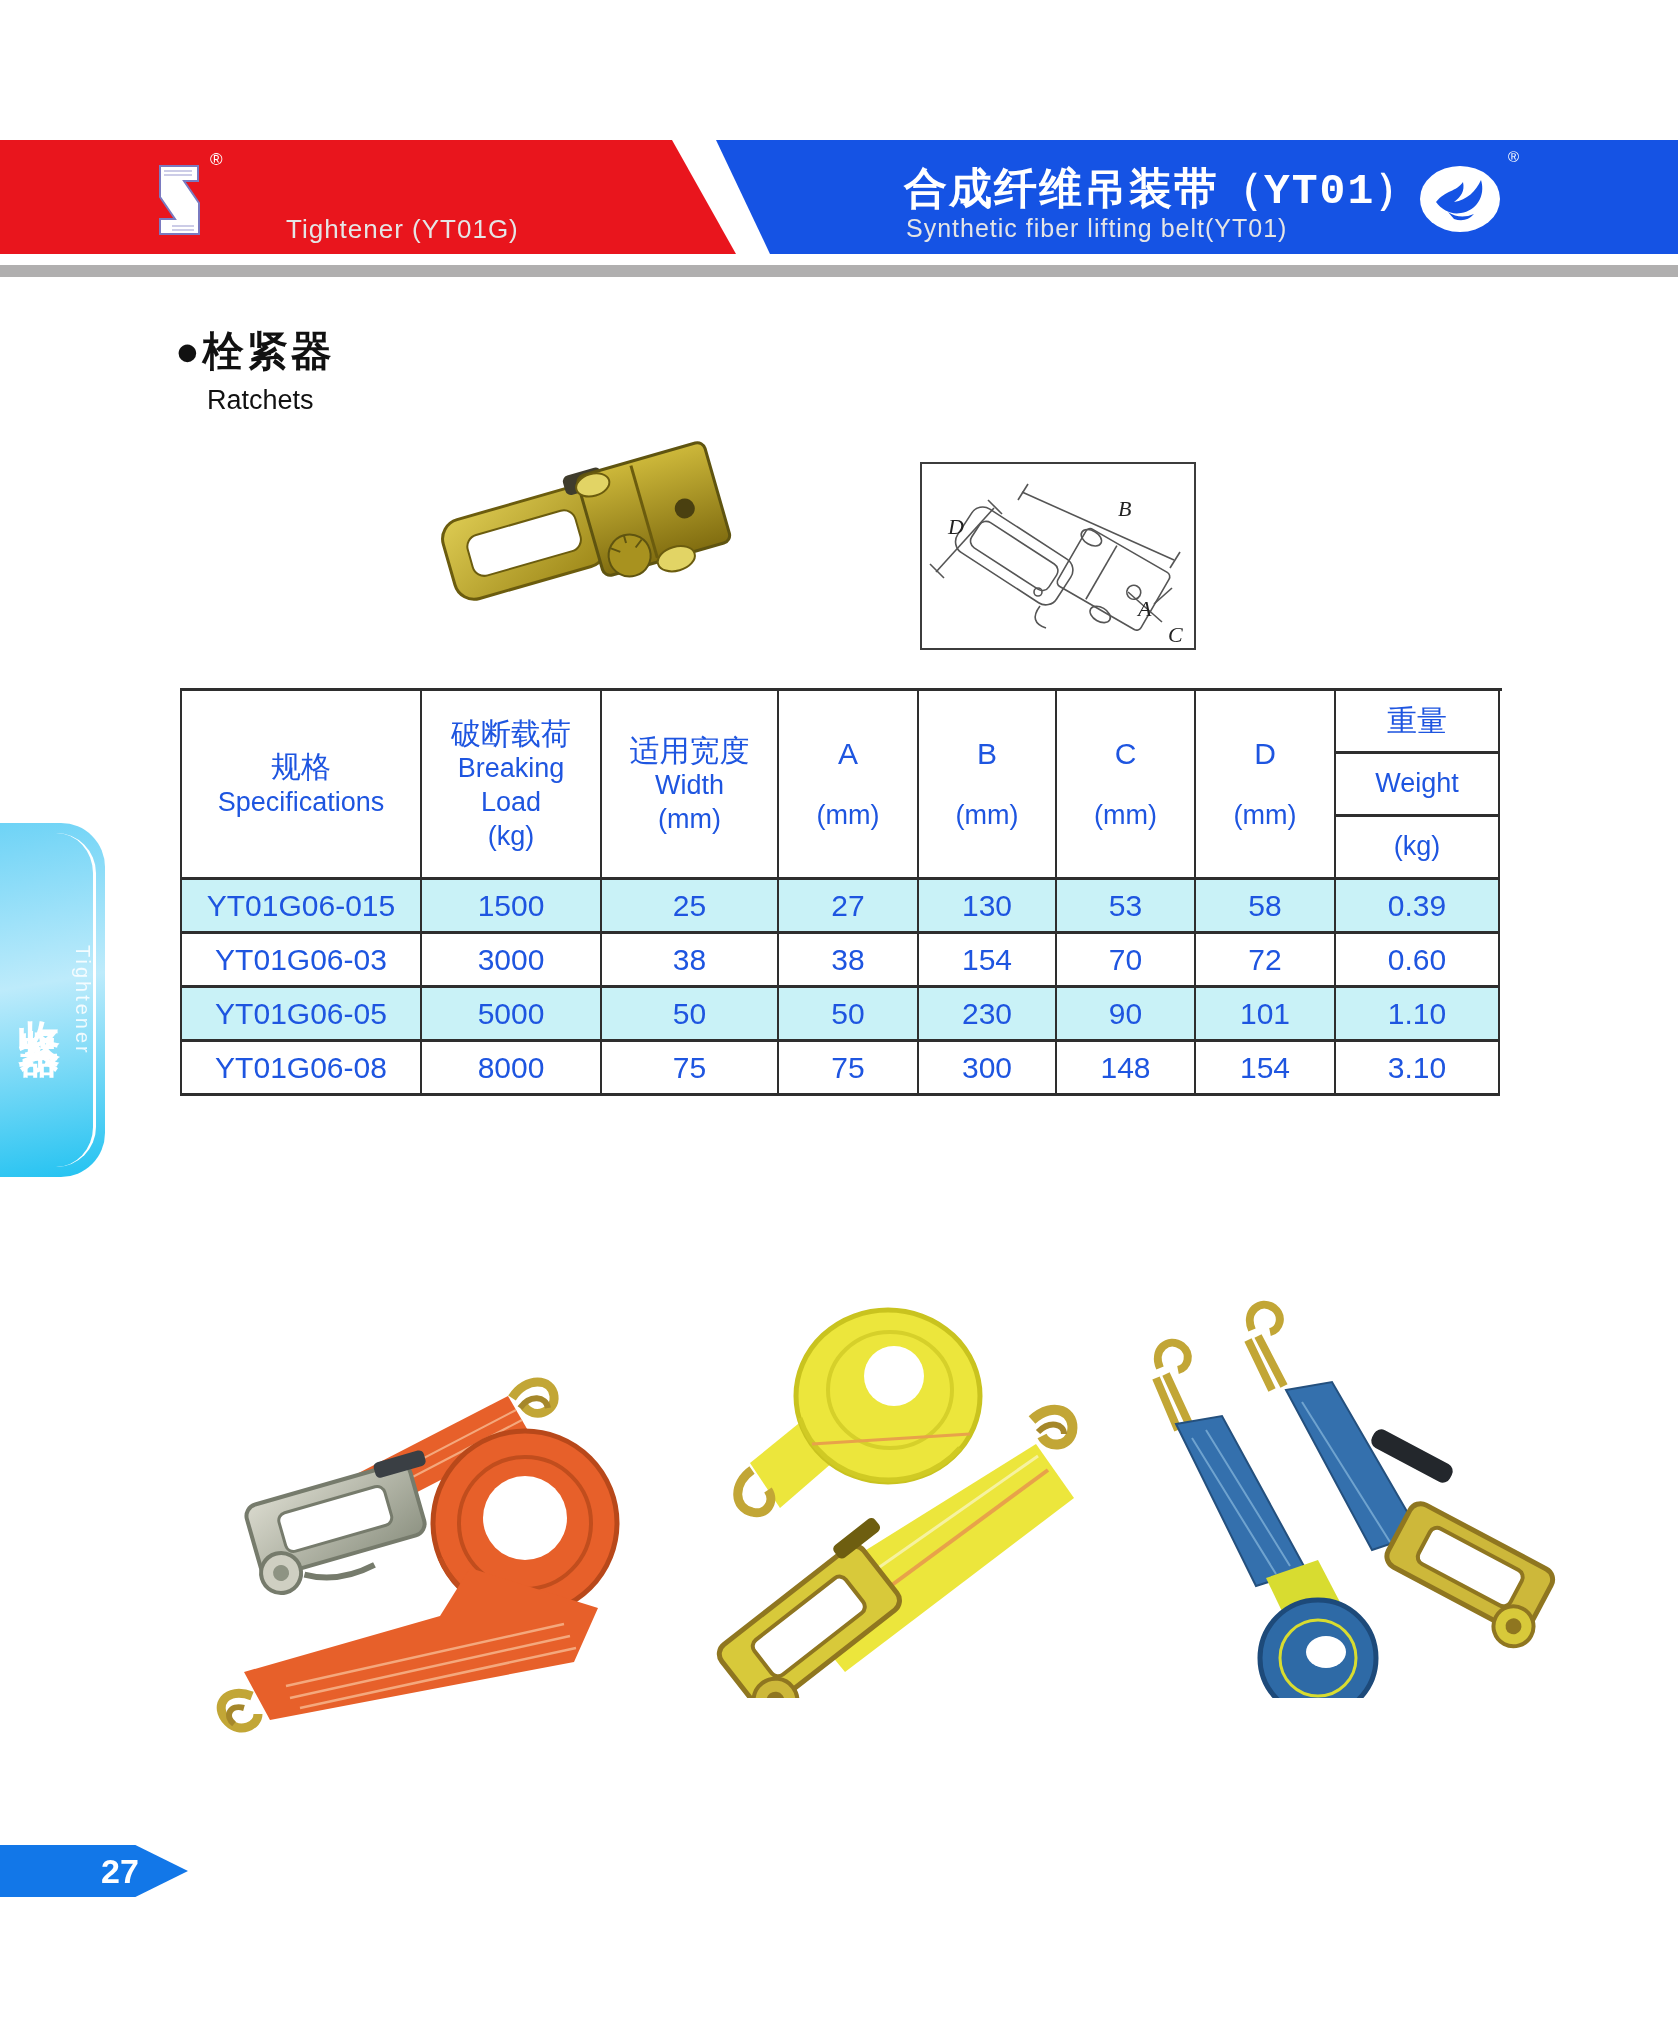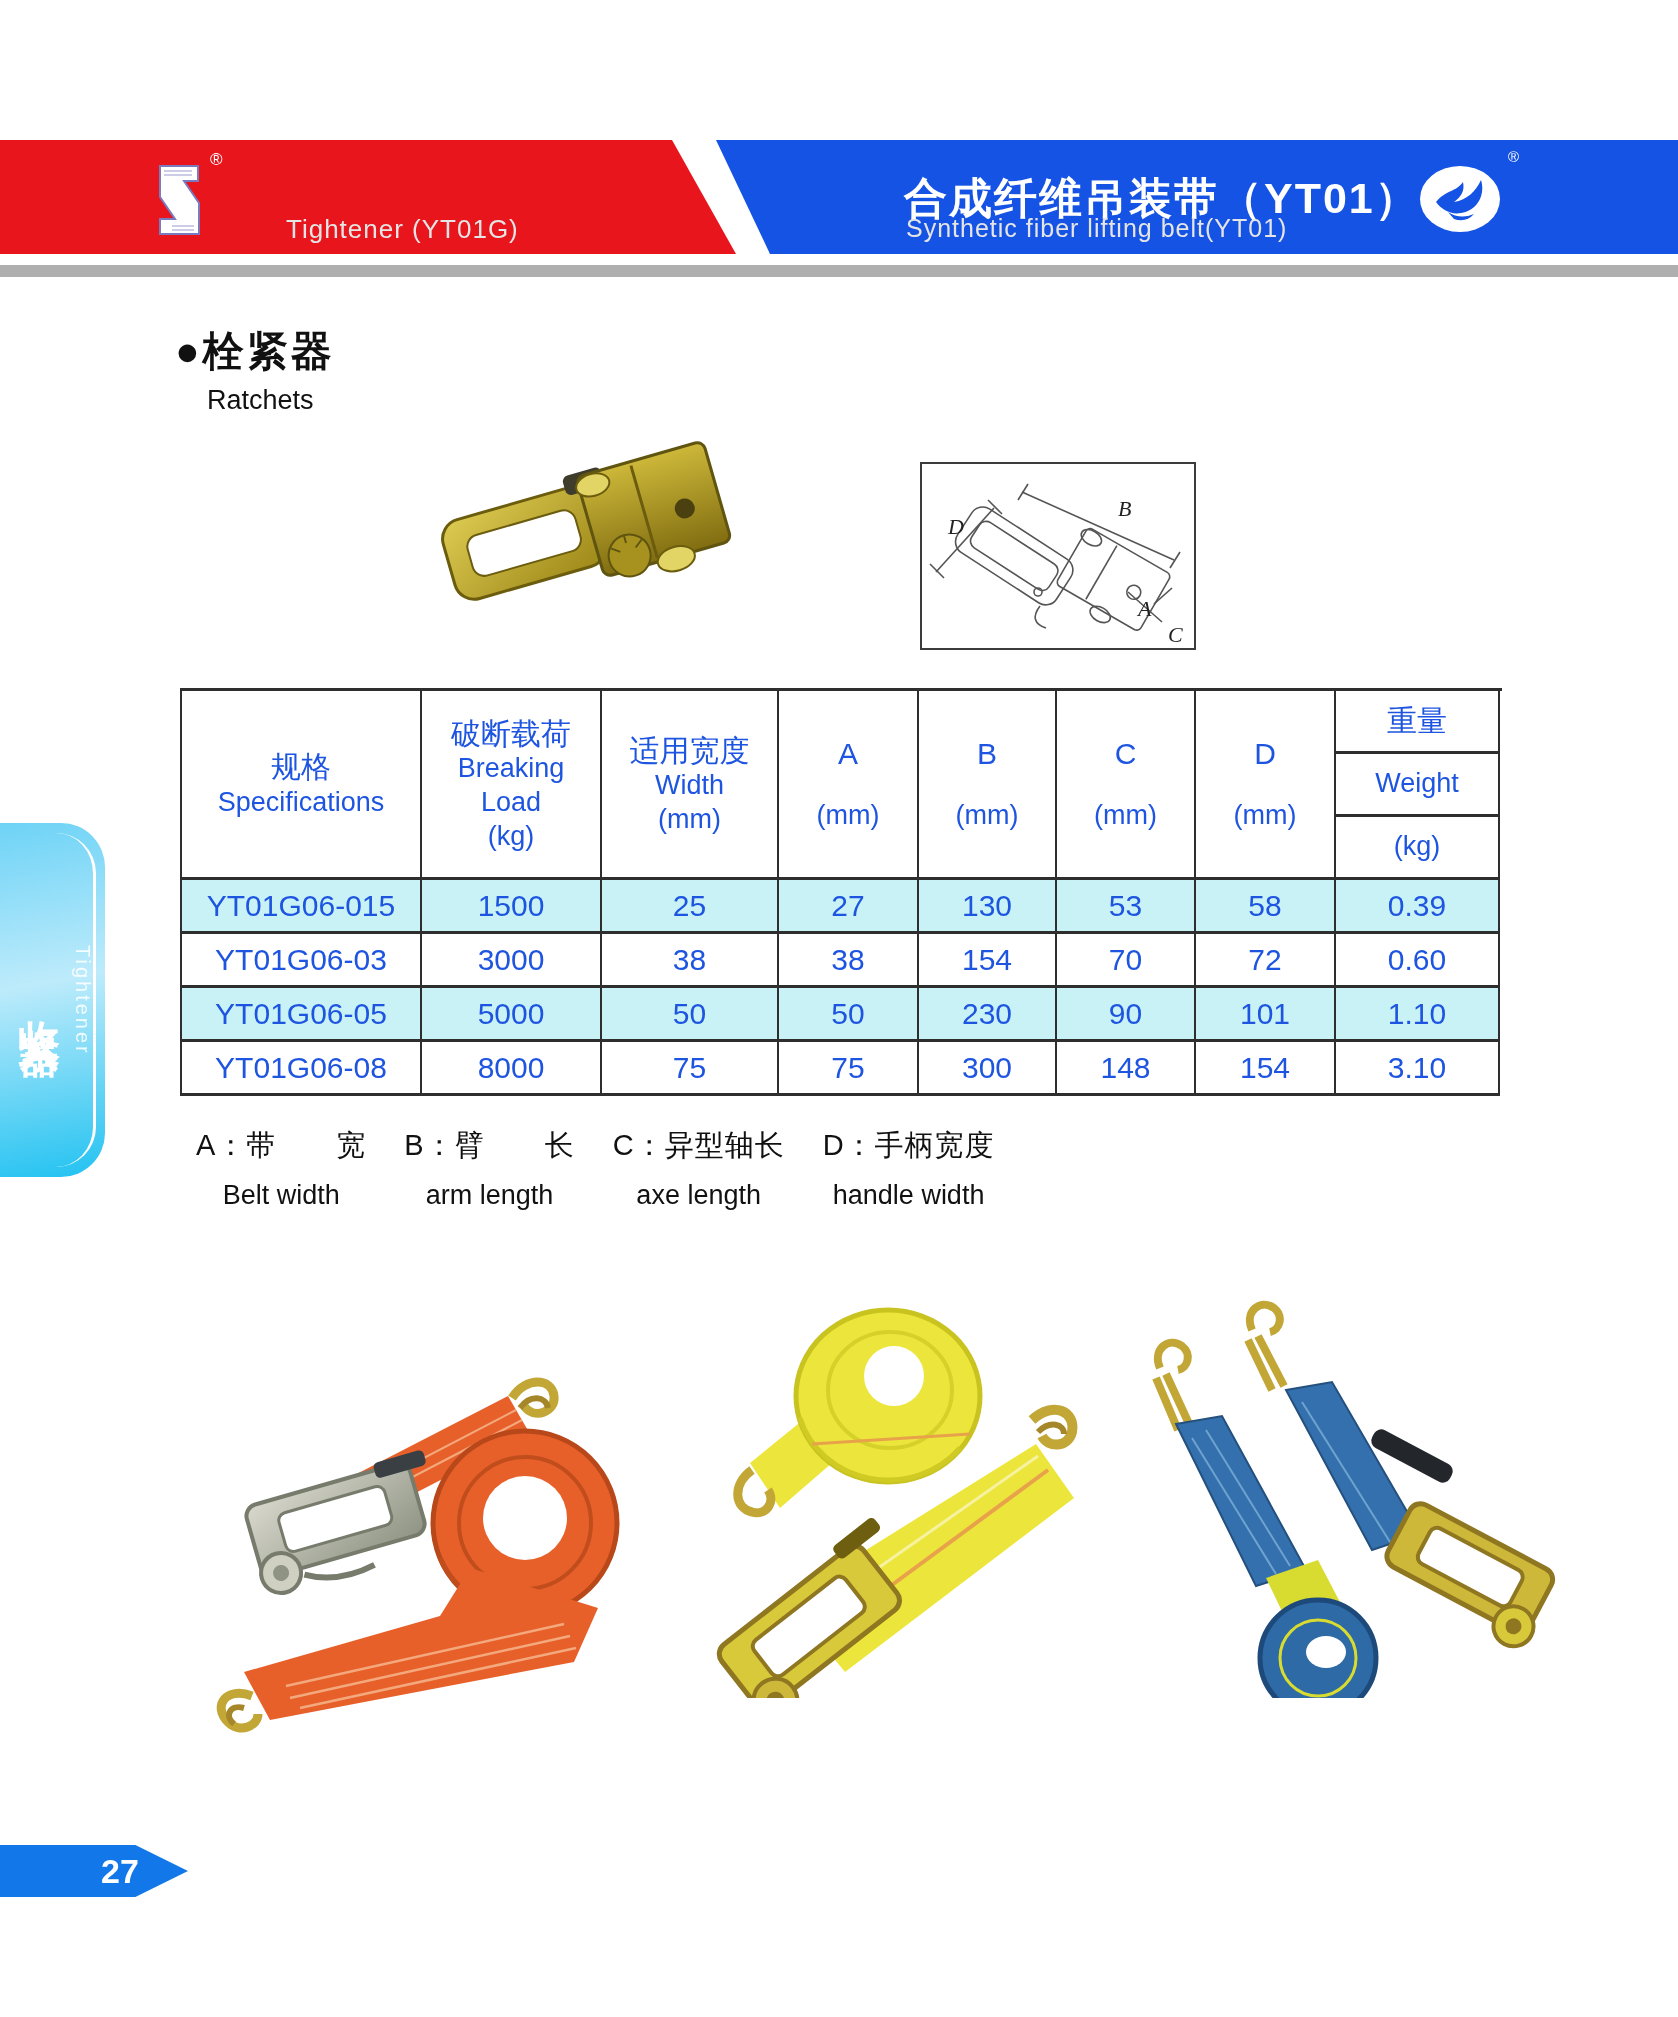--- a/index.html
+++ b/index.html
@@ -79,21 +79,21 @@
   <div class="banner banner-red">
     <svg style="position:absolute;left:152px;top:24px;" width="54" height="72" viewBox="0 0 54 72">
       <path d="M8,2 h38 v15 h-14 l15,22 v31 h-39 v-15 h15 l-15,-22 z" fill="#ffffff" stroke="#7a7ac0" stroke-width="2"></path>
       <path d="M12,7 h28 M12,11 h28 M20,62 h22 M20,66 h22" stroke="#9a9ad0" stroke-width="1.2" fill="none"></path>
     </svg>
     <span class="reg-mark" style="left:210px;top:10px;">®</span>
     <div class="banner-title-en" style="left:286px;top:74px;">Tightener (YT01G)</div>
   </div>
 
   <div class="banner banner-blue">
-    <div class="banner-title-zh" style="left:188px;top:30px;">合成纤维吊装带（YT01）</div>
+    <div class="banner-title-zh" style="left:188px;top:20px;font-family:Liberation Mono, monospace;">合成纤维吊装带（YT01）</div>
     <div class="banner-title-en" style="left:190px;top:74px;font-size:25px;">Synthetic fiber lifting belt(YT01)</div>
     <svg style="position:absolute;left:702px;top:20px;" width="88" height="76" viewBox="0 0 88 76">
       <ellipse cx="42" cy="39" rx="40" ry="33" fill="#ffffff"></ellipse>
       <path d="M18,42 C28,30 38,32 45,22 C47,31 43,37 36,42 C49,40 58,31 63,20 C68,36 58,51 43,53 C33,55 24,50 18,42 Z" fill="#1553e4"></path>
       <path d="M30,52 q12,8 26,2 q-8,9 -20,5 z" fill="#1553e4"></path>
     </svg>
     <span class="reg-mark" style="left:792px;top:8px;font-size:15px;">®</span>
   </div>
 
   <div class="gray-rule"></div>
@@ -236,38 +236,20 @@
     <div class="tc data">YT01G06-08</div>
     <div class="tc data">8000</div>
     <div class="tc data">75</div>
     <div class="tc data">75</div>
     <div class="tc data">300</div>
     <div class="tc data">148</div>
     <div class="tc data">154</div>
     <div class="tc data">3.10</div>
   </div>
 
-  <div class="footnote">
-    <div class="fn-item">
-      <div class="fn-zh">A：带　　宽</div>
-      <div class="fn-en">Belt width</div>
-    </div>
-    <div class="fn-item">
-      <div class="fn-zh">B：臂　　长</div>
-      <div class="fn-en">arm length</div>
-    </div>
-    <div class="fn-item">
-      <div class="fn-zh">C：异型轴长</div>
-      <div class="fn-en">axe length</div>
-    </div>
-    <div class="fn-item">
-      <div class="fn-zh">D：手柄宽度</div>
-      <div class="fn-en">handle width</div>
-    </div>
-  </div>
 
   <div class="side-tab">
     <div class="accent"></div>
     <div class="inner">
       <div class="side-zh">收紧器</div>
       <div class="side-en">Tightener</div>
     </div>
   </div>
 
   <svg class="photo photo-orange" width="500" height="480" viewBox="0 0 500 480">

